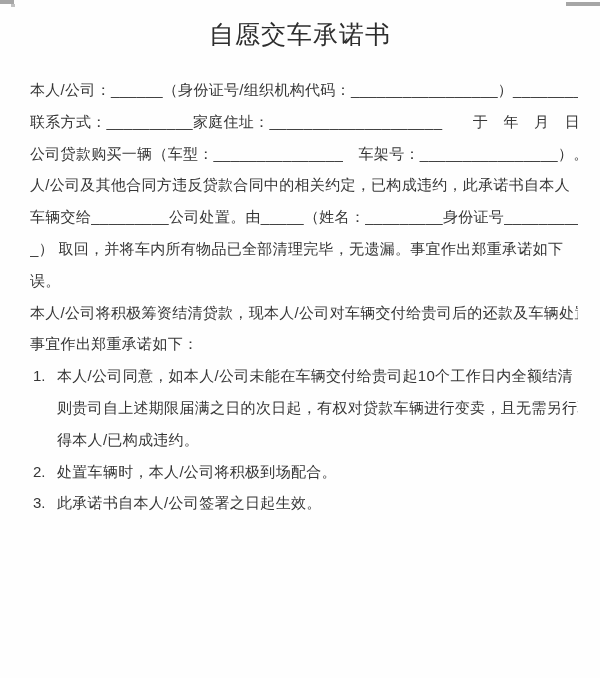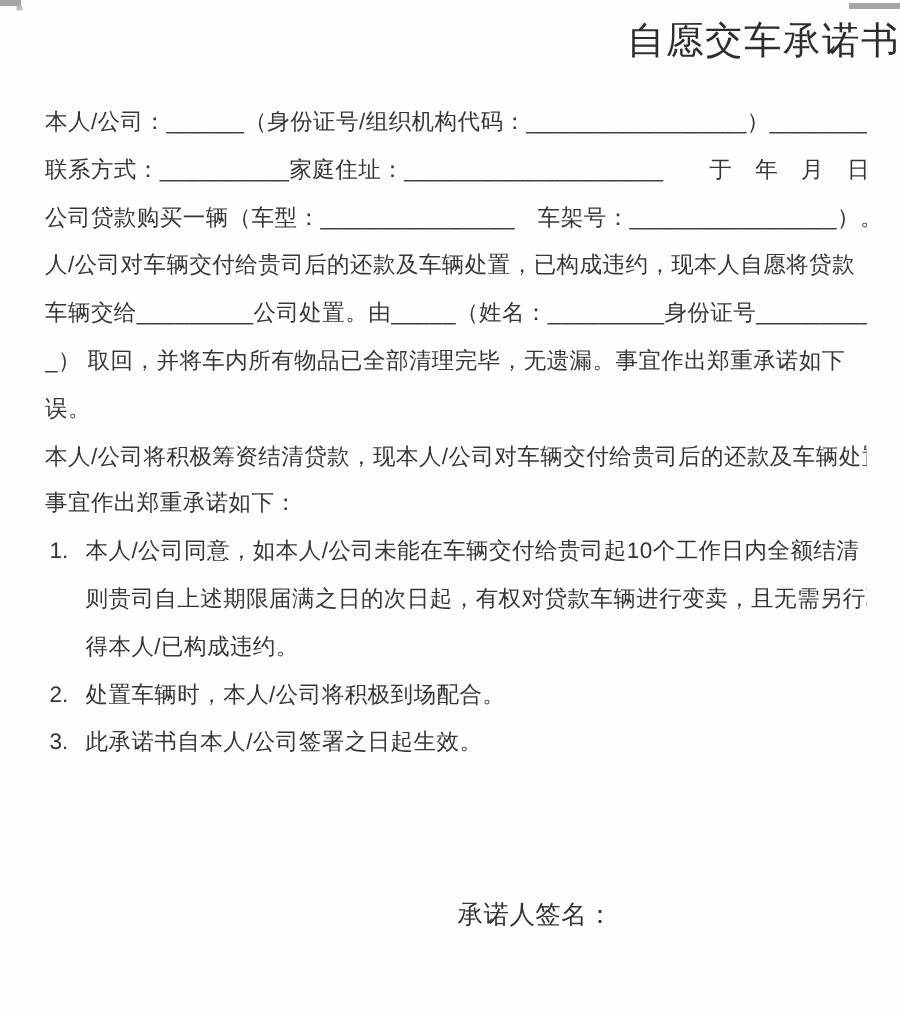--- a/index.html
+++ b/index.html
@@ -13,24 +13,24 @@
     color: #363636;
   }
   .corner-mark {
     position: absolute;
     background: #a6a6a6;
   }
   .corner-mark.left { left: 0; top: 0; width: 14px; height: 4px; }
   .corner-mark.left-tick { left: 11px; top: 4px; width: 4px; height: 3px; background: #c2c2c2; }
   .corner-mark.right { right: 0; top: 2px; width: 34px; height: 4px; }
   .doc-title {
-    margin: 0;
+    margin: 8px;
     padding-top: 10px;
     height: 36px;
-    text-align: right;
+    text-align: center;
     font-size: 25px;
     font-weight: 500;
     letter-spacing: 1px;
     color: #2d2d2d;
   }
   .doc-body {
     margin: 20px 22px 0 30px;
     font-size: 15px;
     line-height: 31.8px;
     color: #363636;
@@ -70,21 +70,21 @@
   <div class="corner-mark right"></div>
 
   <h1 class="doc-title">自愿交车承诺书</h1>
 
   <div class="doc-body">
 
     <div>
       <div class="text-line">本人/公司：______（身份证号/组织机构代码：_________________）_____________</div>
       <div class="text-line">联系方式：__________家庭住址：____________________　　于　年　月　日在___</div>
       <div class="text-line">公司贷款购买一辆（车型：_______________　车架号：________________）。现个</div>
-      <div class="text-line">人/公司对车辆交付给贵司后的还款及车辆处置，已构成违约，现本人自愿将贷款</div>
+      <div class="text-line">人/公司及其他合同方违反贷款合同中的相关约定，已构成违约，此承诺书自本人</div>
       <div class="text-line">车辆交给_________公司处置。由_____（姓名：_________身份证号_____________</div>
       <div class="text-line">_） 取回，并将车内所有物品已全部清理完毕，无遗漏。事宜作出郑重承诺如下</div>
       <div class="text-line">误。</div>
     </div>
 
     <div>
       <div class="text-line">本人/公司将积极筹资结清贷款，现本人/公司对车辆交付给贵司后的还款及车辆处置</div>
       <div class="text-line">事宜作出郑重承诺如下：</div>
     </div>
 
@@ -103,18 +103,17 @@
       </div>
 
       <div class="list-item">
         <span class="item-number">3.</span>
         <div class="text-line">此承诺书自本人/公司签署之日起生效。</div>
       </div>
 
     </div>
 
     <div class="signature-block">
-      <div class="text-line">承诺人签名：</div>
     </div>
 
   </div>
 
 </div>
 
 </body></html>

